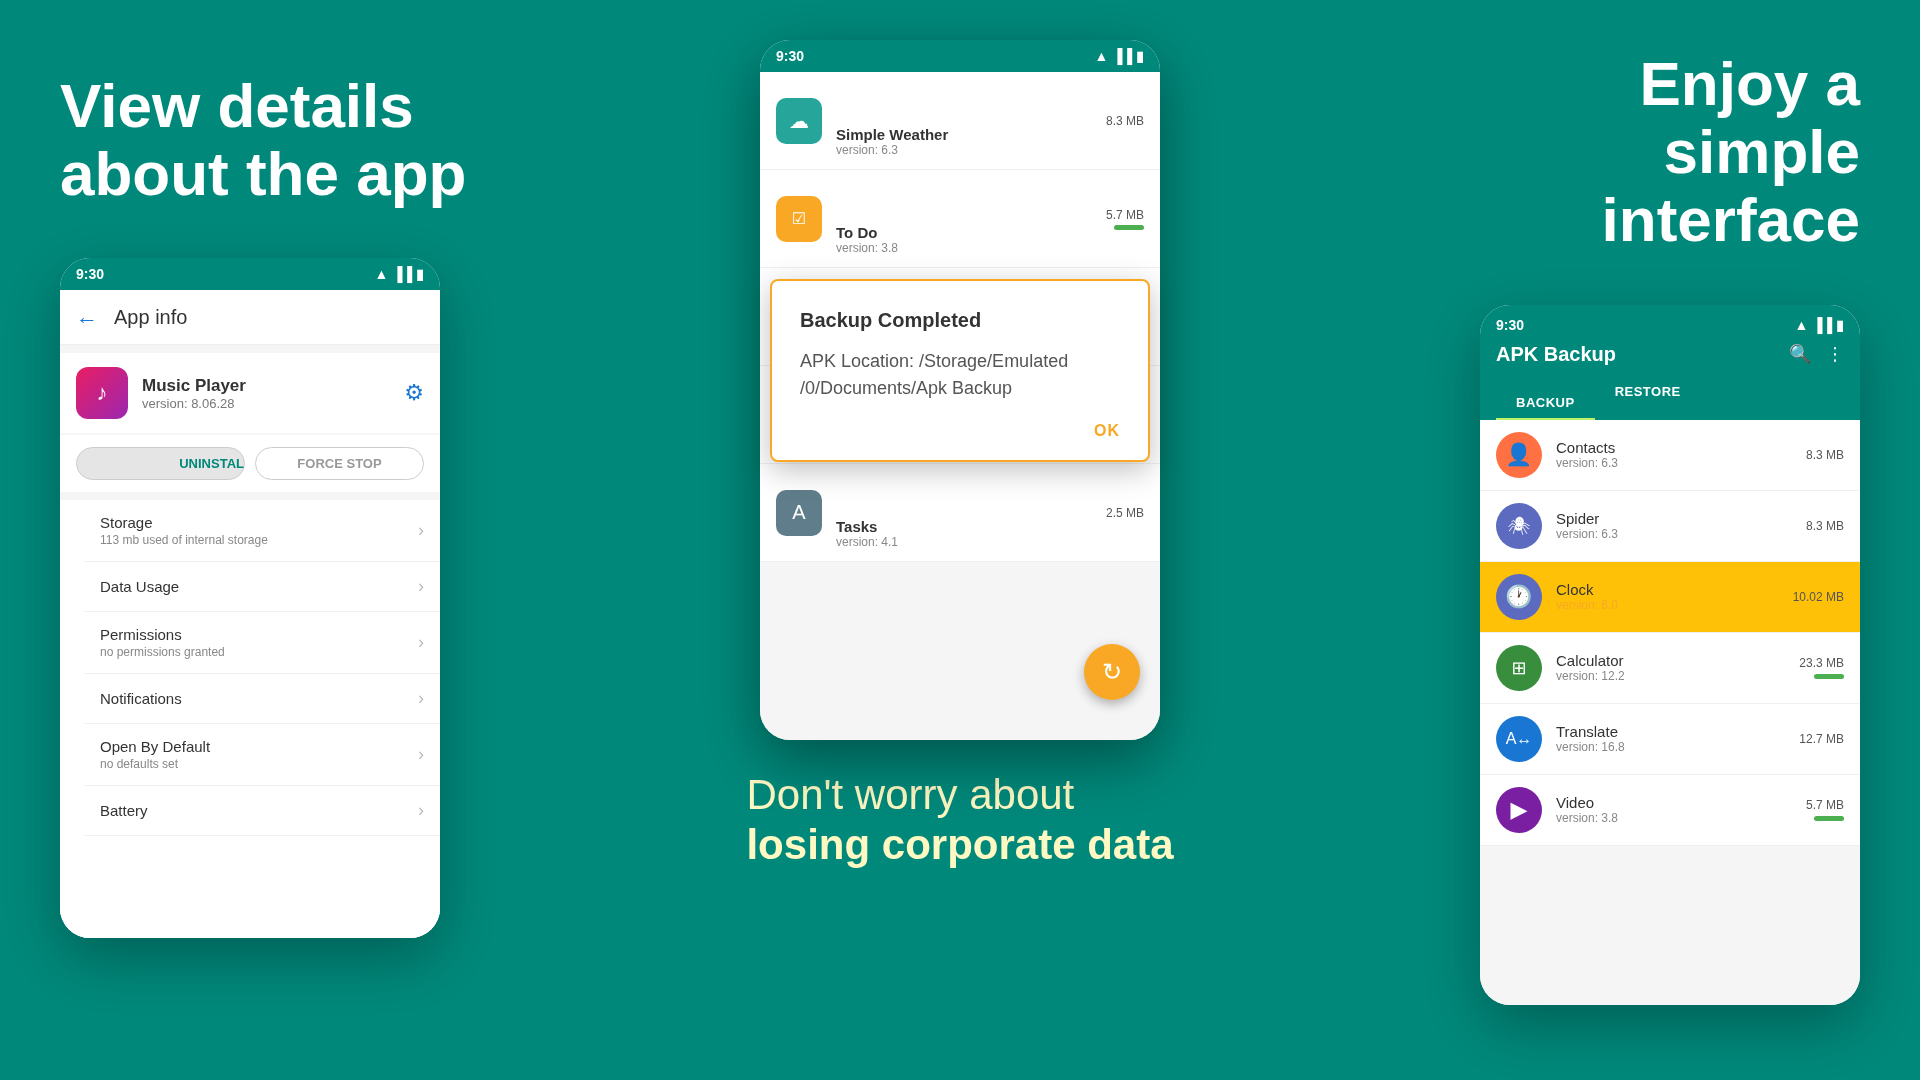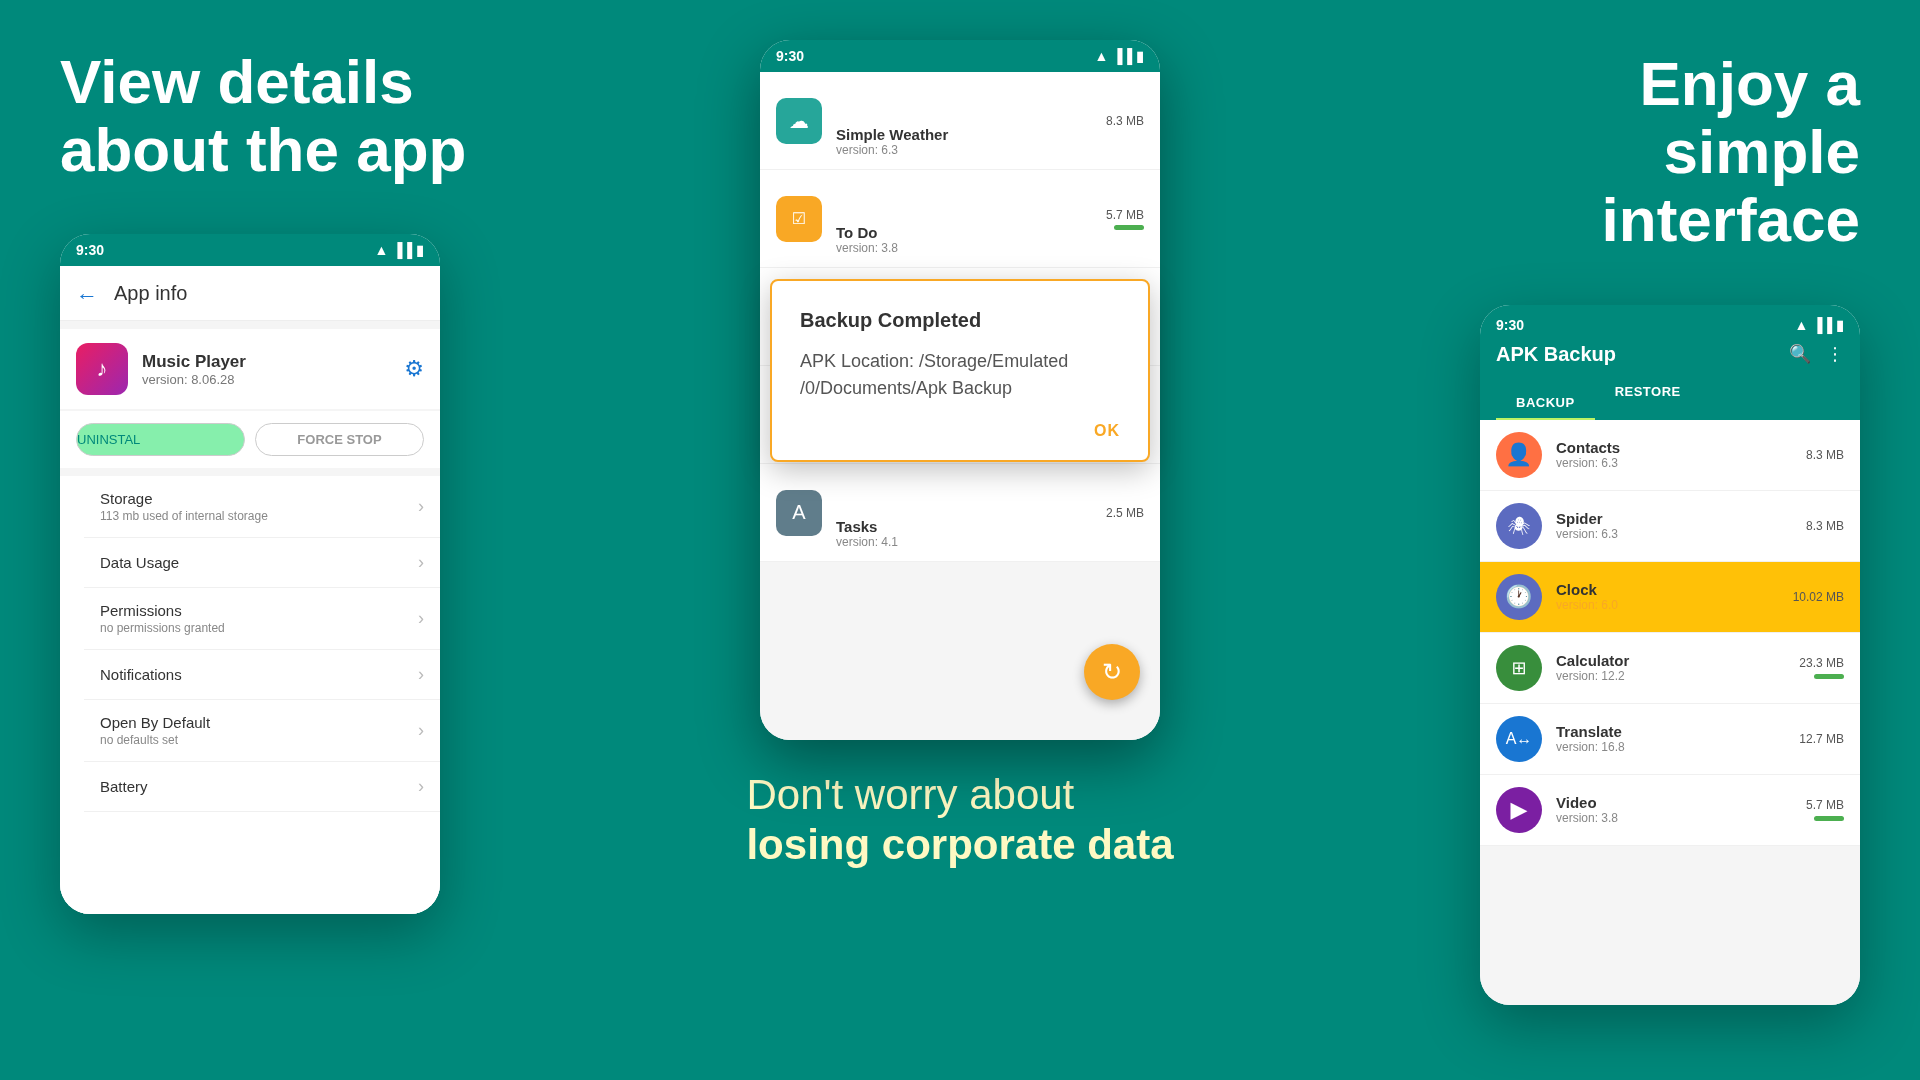--- a/index.html
+++ b/index.html
@@ -13,21 +13,21 @@
       flex-direction: row;
       position: relative;
     }
 
     
     .left-section {
       width: 560px;
       height: 1080px;
       display: flex;
       flex-direction: column;
-      padding: 48px 40px 40px 60px;
+      padding: 72px 40px 40px 60px;
       position: relative;
     }
     .left-headline {
       color: white;
       font-size: 62px;
       font-weight: 900;
       line-height: 1.1;
       margin-bottom: 50px;
     }
     .phone-mockup-left {
@@ -118,27 +118,27 @@
     .action-buttons {
       background: white;
       display: flex;
       gap: 10px;
       padding: 12px 16px;
       margin-top: 2px;
     }
     .btn-uninstall {
       flex: 1;
       border: 1px solid #ccc;
-      background: #86efac;
+      background: #e5e5e5;
       border-radius: 20px;
       padding: 8px 0;
       font-size: 13px;
-      font-weight: 400;
+      font-weight: 700;
       color: #00897B;
-      text-align: left;
+      text-align: right;
       cursor: pointer;
     }
     .btn-force-stop {
       flex: 1;
       border: 1px solid #ccc;
       background: white;
       border-radius: 20px;
       padding: 8px 0;
       font-size: 13px;
       font-weight: 600;
@@ -411,21 +411,21 @@
     .icon-spider { background: #5C6BC0; }
     .icon-clock { background: #5C6BC0; }
     .icon-calculator { background: #388E3C; }
     .icon-translate { background: #1976D2; }
     .icon-video { background: #7B1FA2; }
     .right-app-info {
       flex: 1;
     }
     .right-app-name {
       font-size: 15px;
-      font-weight: 700;
+      font-weight: 400;
       color: #333;
     }
     .right-app-version {
       font-size: 12px;
       color: #888;
     }
     .right-app-item.selected .right-app-version {
       color: #F9A825;
     }
     .right-size-info {

